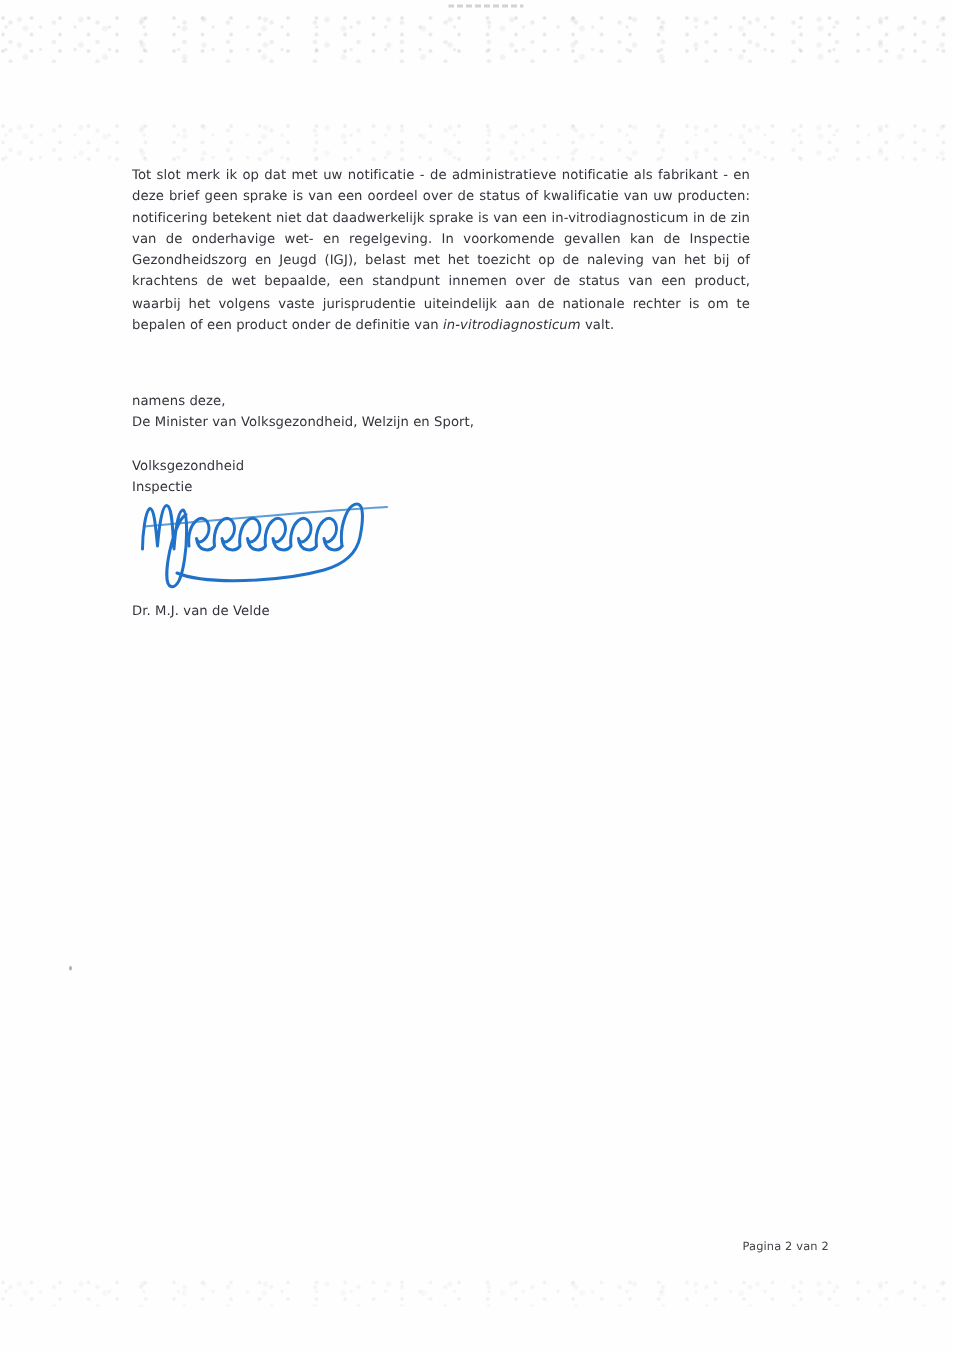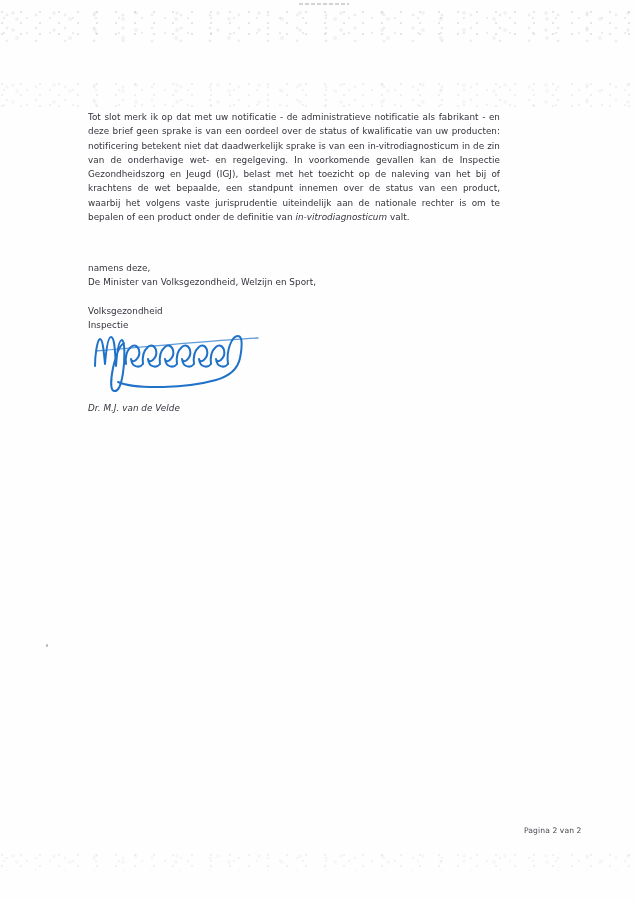--- a/index.html
+++ b/index.html
@@ -74,25 +74,25 @@
     left: 92px; top: 330px;
     width: 170px; height: 68px;
   }
   .signature-svg path {
     fill: none;
     stroke-linecap: round;
     stroke-linejoin: round;
   }
   .signatory-name {
     position: absolute;
-    left: 88px; top: 401px; font-style: italic;
+    left: 88px; top: 401px;
   }
   .page-number {
     position: absolute;
-    left: 524px; top: 826px;
+    left: 495px; top: 826px;
     font-size: 7.6px;
     color: #45454d;
     letter-spacing: 0.1px;
   }
 </style>
 </head>
 <body>
 
 <div class="scan-page">
 

